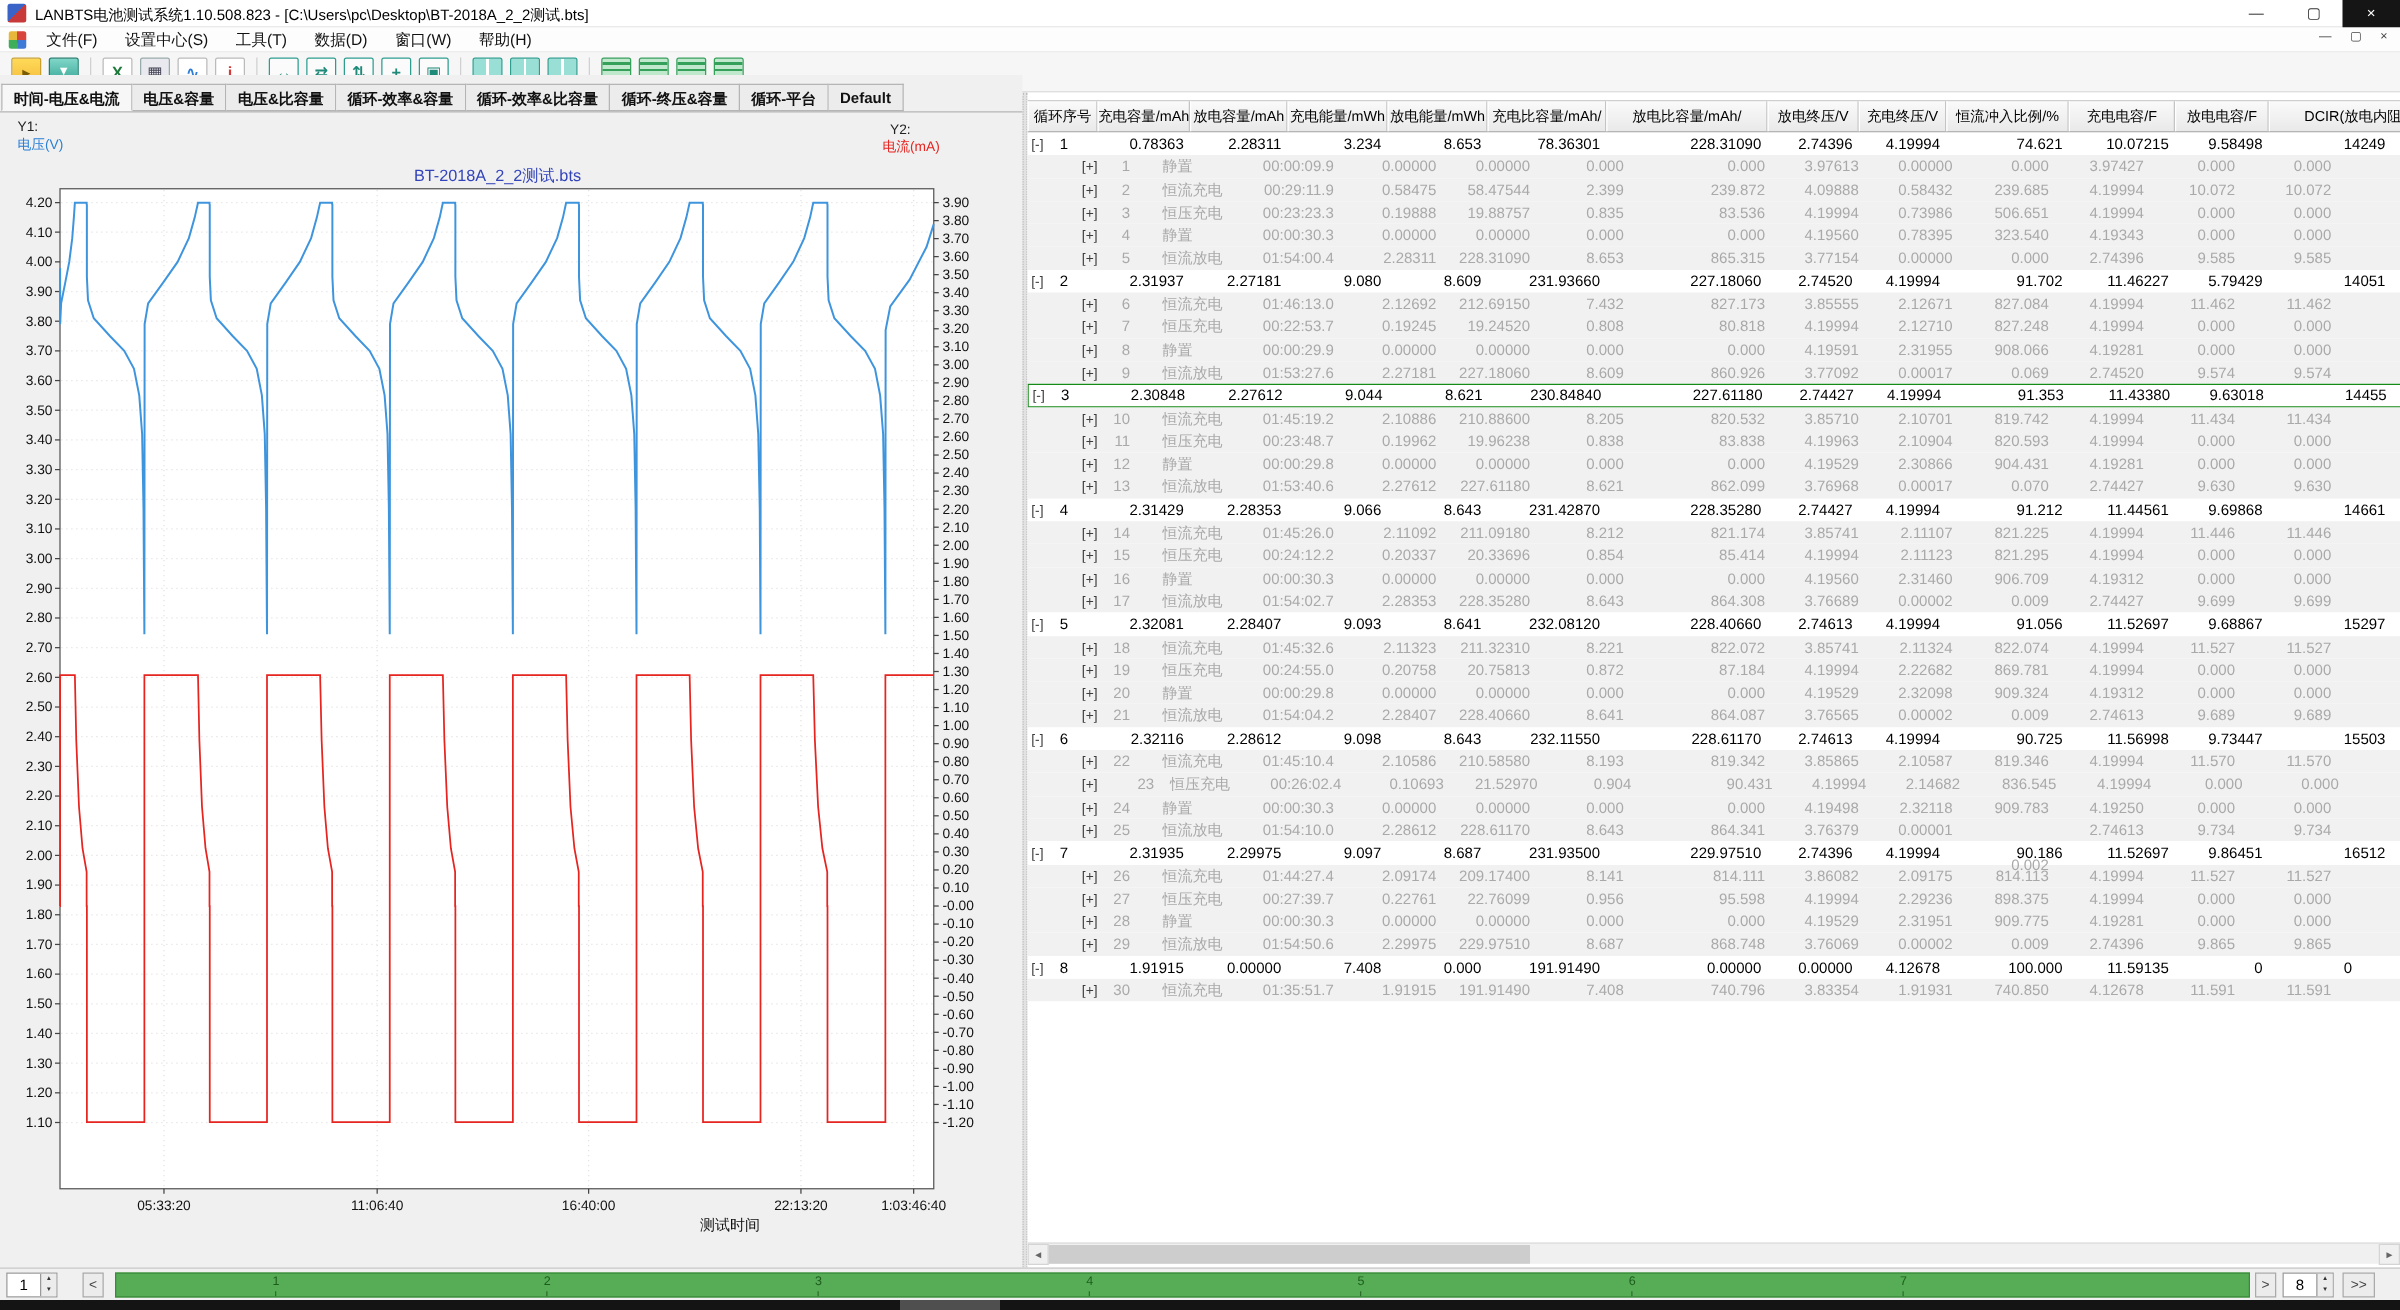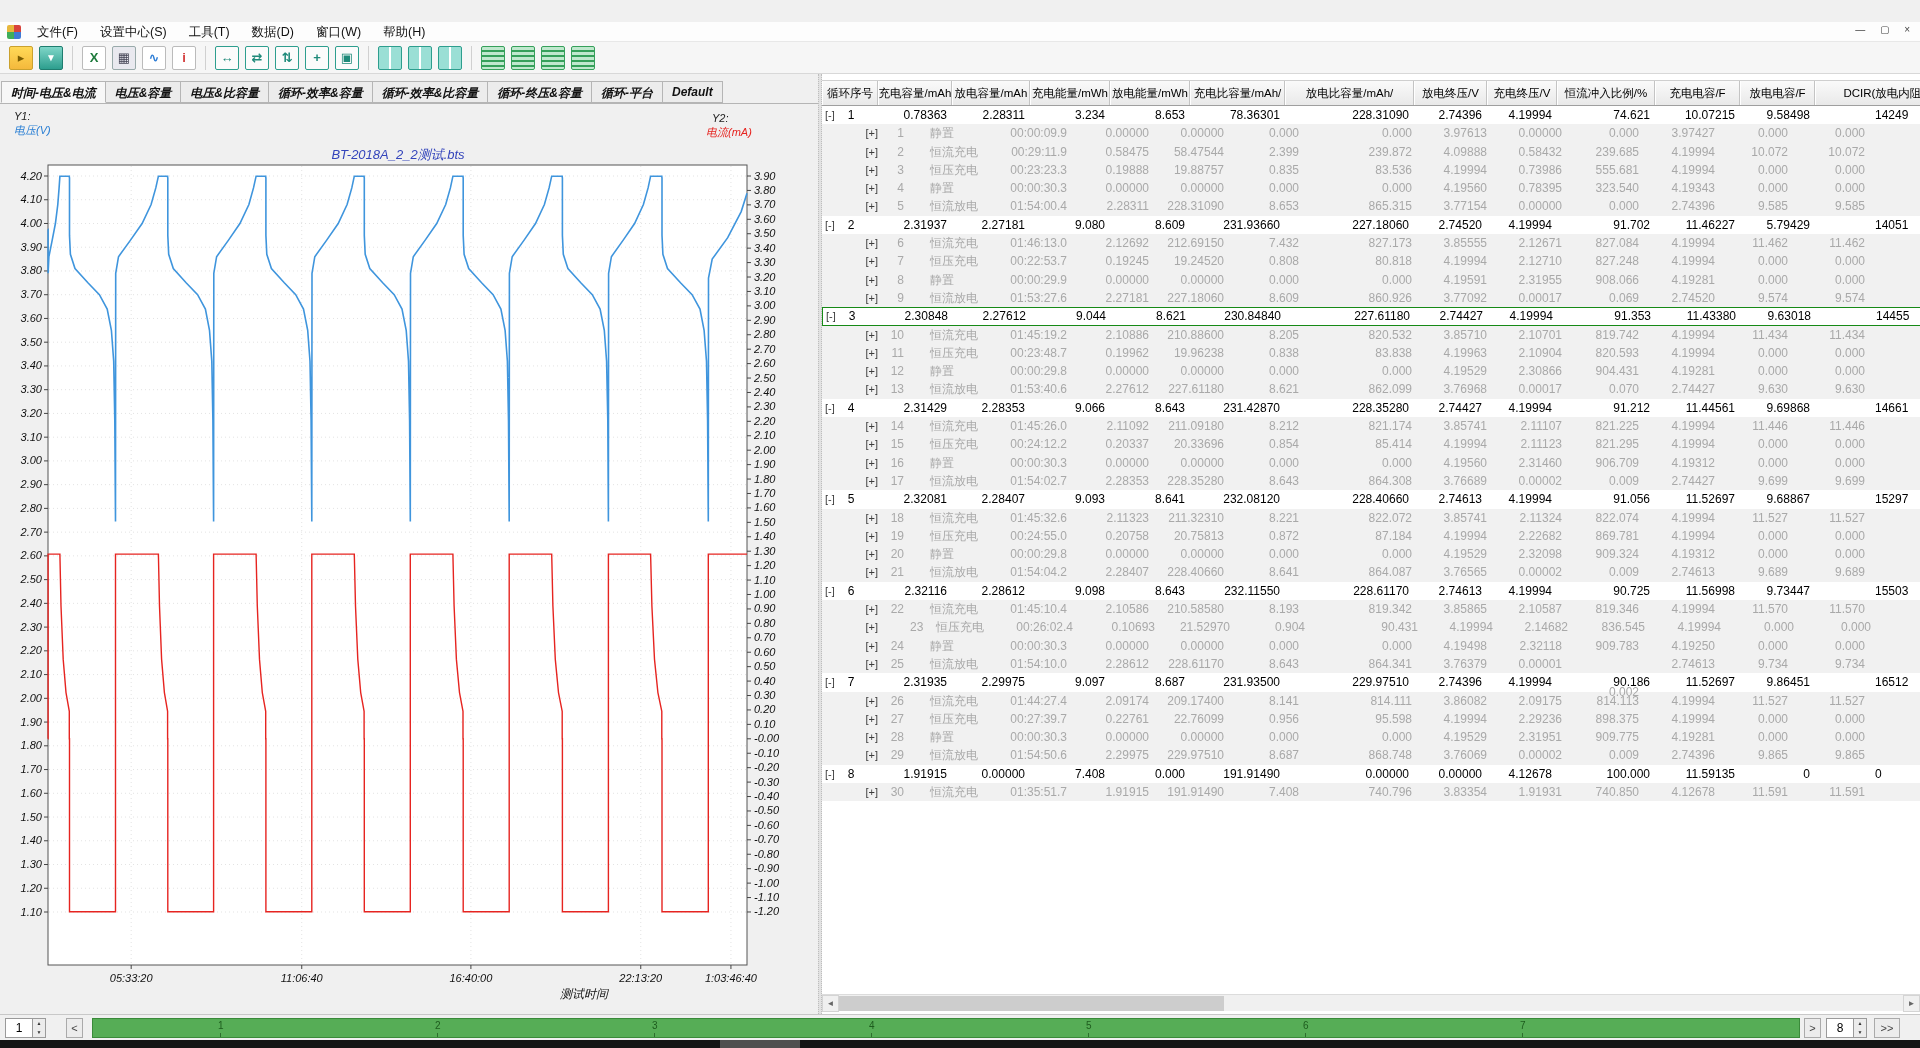--- a/index.html
+++ b/index.html
@@ -32,21 +32,21 @@
   .ticon.excel{background:#fff;border:1px solid #bbb;color:#1e7a3c;font-weight:bold;}
   .ticon.report{background:#e9e9ef;border:1px solid #9aa;color:#445;}
   .ticon.curve{background:#fff;border:1px solid #bbb;color:#2d7dd6;font-weight:bold;}
   .ticon.sched{background:#fff;border:1px solid #bbb;color:#d43c3c;font-weight:bold;}
   .ticon.zoomer{background:#fbfbfb;border:1px solid #2d9e8e;color:#1f8a7a;font-weight:bold;}
   .ticon.layout{border:1px solid #2d9e8e;background:
      linear-gradient(90deg,#9adfd5 0 45%,#fff 45% 55%,#9adfd5 55%);}
   .ticon.grid{border:1px solid #35a05a;background:repeating-linear-gradient(#bfe8cd 0 3px,#35a05a 3px 5px);}
 
   
-  .left-panel{position:absolute;left:0;top:74px;width:818px;height:940px;background:#f0f0f0;font-style:italic;}
+  .left-panel{position:absolute;left:0;top:60px;width:818px;height:940px;background:#f0f0f0;}
   .tabs{position:absolute;left:1px;top:7px;height:23px;display:flex;}
   .tab{height:22px;padding:3px 9px 0 9px;font-size:12px;font-weight:600;color:#111;background:#ececec;border:1px solid #b5b5b5;border-left:none;white-space:nowrap;}
   .tab:first-child{border-left:1px solid #b5b5b5;}
   .tab.active{background:#f7f7f7;border-bottom:1px solid #f7f7f7;}
   .tabline{position:absolute;left:0;top:29px;width:818px;height:1px;background:#b5b5b5;}
   .axistag{position:absolute;font-size:11px;line-height:13px;white-space:nowrap;}
   .charttitle{position:absolute;left:248px;top:72px;width:300px;text-align:center;font-size:13px;color:#3344bb;}
 
   
   .splitter{position:absolute;left:818px;top:74px;width:4px;height:940px;background:#e2e2e2;border-left:1px dotted #bdbdbd;border-right:1px dotted #bdbdbd;}
@@ -77,20 +77,27 @@
   .gtick{position:absolute;bottom:0;width:1px;height:4px;background:#2e6e2e;}
 
   .taskbar{position:absolute;left:0;top:1040px;width:1920px;height:8px;background:#141414;}
   .taskseg{position:absolute;left:720px;top:0;width:80px;height:8px;background:#4f4f4f;}
 </style>
 </head>
 <body>
 
 <div class="screen">
 
+  <div class="titlebar">
+    <div class="appicon"></div>
+    <div class="apptitle">LANBTS电池测试系统1.10.508.823 - [C:\Users\pc\Desktop\BT-2018A_2_2测试.bts]</div>
+    <div class="winbtn min">—</div>
+    <div class="winbtn max">▢</div>
+    <div class="winbtn close">×</div>
+  </div>
 
   <div class="menubar">
     <div class="mdiicon"></div>
     <div class="menuwrap" id="menuwrap"><span class="menuitem">文件(F)</span><span class="menuitem">设置中心(S)</span><span class="menuitem">工具(T)</span><span class="menuitem">数据(D)</span><span class="menuitem">窗口(W)</span><span class="menuitem">帮助(H)</span></div>
     <div class="mdibtns">— ▢ ×</div>
   </div>
 
   <div class="toolbar" id="toolbar">
       <div class="ticon open">▸</div>
       <div class="ticon save">▼</div>
@@ -426,21 +433,21 @@
           <div class="cell" style="width: 56px; padding-right: 0px;"><span class="exp">[+]</span></div>
           <div class="cell" style="width: 28px; padding-right: 2px;">3</div>
           <div class="cell l" style="width: 86px; padding-left: 24px;">恒压充电</div>
           <div class="cell" style="width: 80px;">00:23:23.3</div>
           <div class="cell" style="width: 82px;">0.19888</div>
           <div class="cell" style="width: 75px;">19.88757</div>
           <div class="cell" style="width: 75px;">0.835</div>
           <div class="cell" style="width: 113px;">83.536</div>
           <div class="cell" style="width: 75px;">4.19994</div>
           <div class="cell" style="width: 75px;">0.73986</div>
-          <div class="cell" style="width: 77px;">555.681</div>
+          <div class="cell" style="width: 77px;">506.651</div>
           <div class="cell" style="width: 76px;">4.19994</div>
           <div class="cell" style="width: 73px;">0.000</div>
           <div class="cell" style="width: 77px;">0.000</div>
         </div>
         <div class="trow stp">
           <div class="cell" style="width: 56px; padding-right: 0px;"><span class="exp">[+]</span></div>
           <div class="cell" style="width: 28px; padding-right: 2px;">4</div>
           <div class="cell l" style="width: 86px; padding-left: 24px;">静置</div>
           <div class="cell" style="width: 80px;">00:00:30.3</div>
           <div class="cell" style="width: 82px;">0.00000</div>

